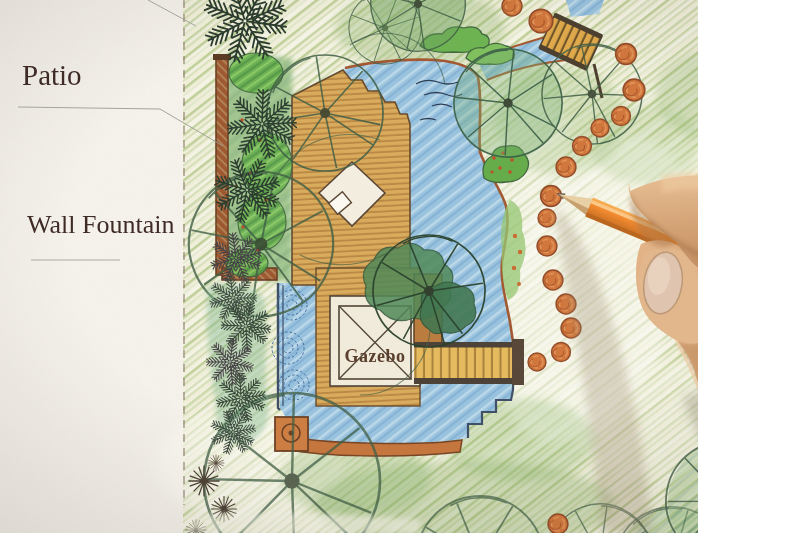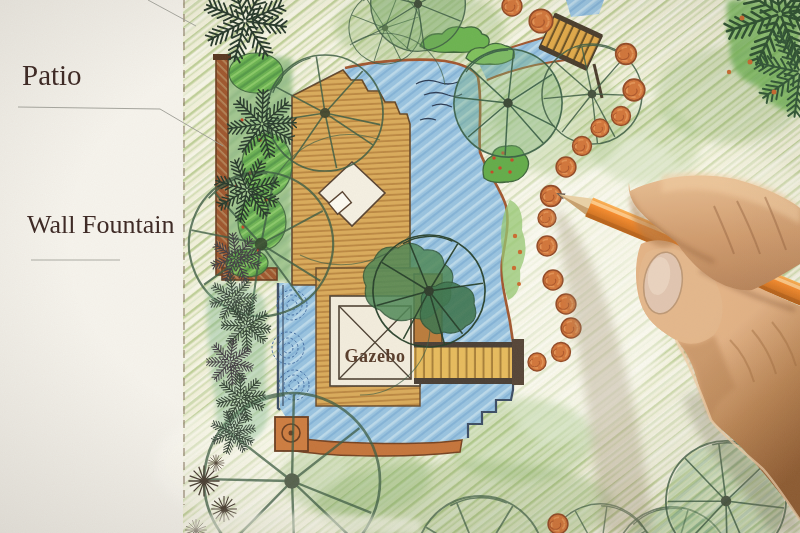--- a/index.html
+++ b/index.html
@@ -1,16 +1,16 @@
 <!DOCTYPE html>
 <html><head>
 <meta charset="utf-8">
 <style>
 html,body{margin:0;padding:0;background:#fff;}
-#stage{position:relative;width:800px;height:533px;overflow:hidden;font-family:"Liberation Serif",serif;}
+#stage{position:relative;width:698px;height:533px;overflow:hidden;font-family:"Liberation Serif",serif;}
 </style>
 </head>
 <body>
 <div id="stage">
 <svg width="800" height="533" viewBox="0 0 800 533" xmlns="http://www.w3.org/2000/svg">
 <defs>
   <pattern id="hatch" width="12" height="12" patternUnits="userSpaceOnUse" patternTransform="rotate(-38)">
     <rect width="12" height="12" fill="#f1f1dd"></rect>
     <rect x="0" y="2" width="12" height="2.5" fill="#bacd94"></rect>
     <rect x="0" y="7.5" width="12" height="1.8" fill="#cfdcb0"></rect>

